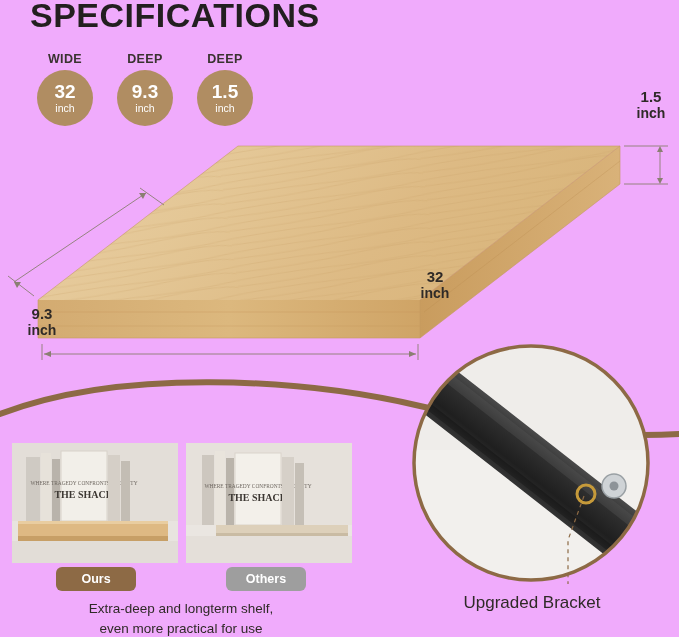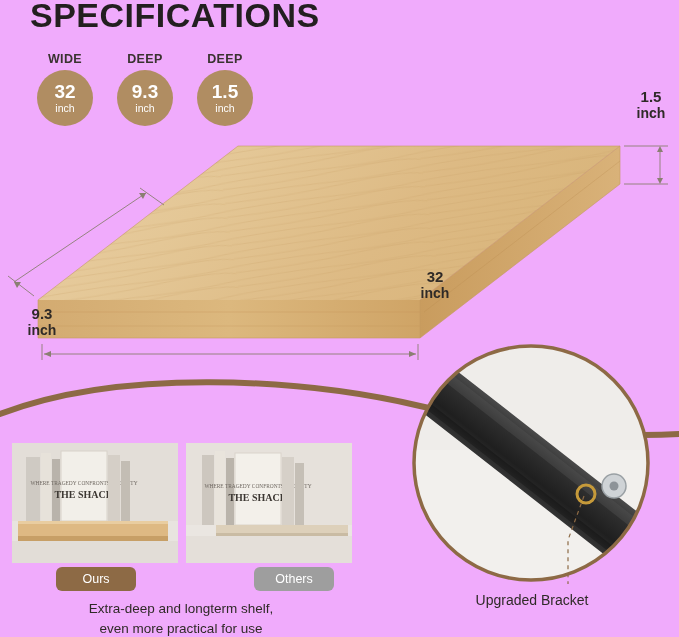--- a/index.html
+++ b/index.html
@@ -126,25 +126,25 @@
   .tag {
     position: absolute;
     top: 124px;
     width: 80px;
     height: 24px;
     border-radius: 6px;
     display: flex;
     align-items: center;
     justify-content: center;
     font-size: 12.5px;
-    font-weight: normal;
+    font-weight: bold;
     color: #ffffff;
   }
   .tag.ours   { left: 50px;  background: #8d6a45; }
-  .tag.others { left: 248px; background: #9e9e9e; }
+  .tag.others { left: 220px; background: #9e9e9e; }
 
   .caption {
     position: absolute;
     left: 0;
     top: 156px;
     width: 350px;
     text-align: center;
     font-size: 13.5px;
     color: #2f2a27;
     line-height: 1.5;
@@ -157,21 +157,21 @@
     top: 340px;
     width: 246px;
     height: 246px;
   }
   .bracket-caption {
     position: absolute;
     left: 396px;
     top: 590px;
     width: 272px;
     text-align: center;
-    font-size: 14px;
+    font-size: 17px;
     color: #2f2a27;
     line-height: 1.5;
   }
 </style>
 </head>
 <body>
 
 <div id="root">
 
   <div class="title">SPECIFICATIONS</div>

